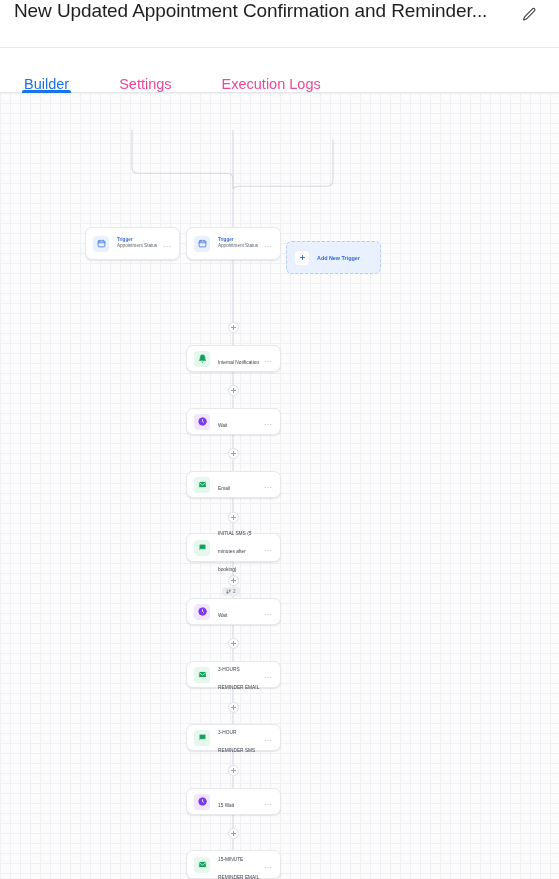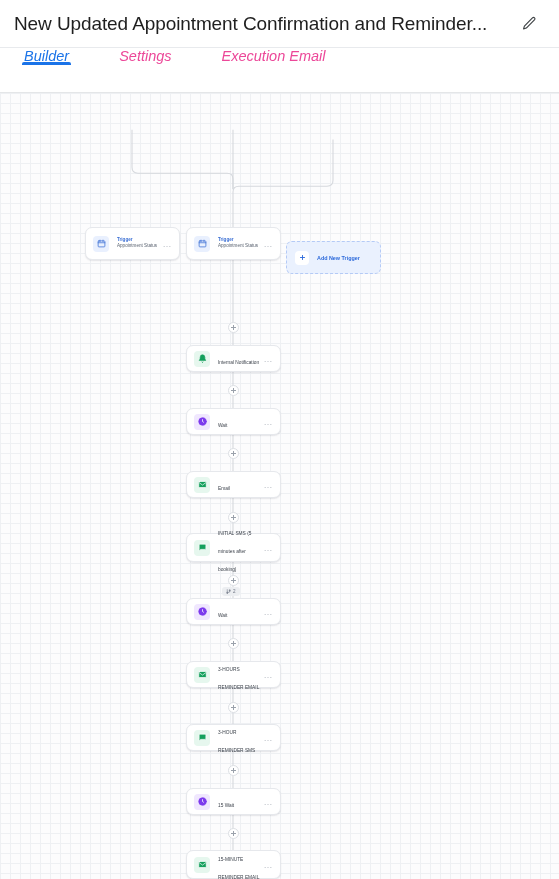--- a/index.html
+++ b/index.html
@@ -7,21 +7,21 @@
     width: 559px; height: 879px;
     font-family: "Liberation Sans", sans-serif;
     background: #ffffff;
     overflow: hidden;
   }
   .app { width:559px; height:879px; display:flex; flex-direction:column; background:#fff; }
 
   
   .titlebar {
     height: 48px;
-    display:flex; align-items:center;
+    display:flex; 
     padding: 0 16px 0 14px;
     background:#fff;
     border-bottom: 1px solid #e8eaed;
     flex: 0 0 auto;
   }
   .title-text {
     font-size: 19px;
     color: #1f1f1f;
     letter-spacing: -0.1px;
     white-space: nowrap;
@@ -31,26 +31,25 @@
   .edit-btn {
     width:28px; height:28px;
     display:flex; align-items:center; justify-content:center;
     cursor:pointer; flex:0 0 auto;
   }
   .edit-btn svg { display:block; }
 
   
   .tabs {
     height: 45px;
-    display:flex; align-items:flex-start;
+    display:flex; align-items:flex-end;
     background:#fff;
     border-bottom: 1px solid #e4e6e8;
     padding-left: 22px;
     flex: 0 0 auto;
-    font-style: italic;
   }
   .tab {
     position: relative;
     display:flex; align-items:center;
     font-size: 14.5px;
     color: #ec4899;
     padding: 0 2px;
     margin-right: 46px;
     cursor: pointer;
     white-space: nowrap;
@@ -177,21 +176,21 @@
   </div>
 
   <div class="tabs">
     <div class="tab active">
       <span>Builder</span>
     </div>
     <div class="tab">
       <span>Settings</span>
     </div>
     <div class="tab">
-      <span>Execution Email</span>
+      <span>Execution Logs</span>
     </div>
   </div>
 
   <div class="canvas">
 
     <svg class="edges" viewBox="0 0 559 793" preserveAspectRatio="none">
       <g fill="none" stroke="#d5d8dd" stroke-width="1.1">
 
         <path d="M132,37 L132,75 Q132,81 138,81 L227,81 Q233,81 233,87 L233,97"></path>
 

